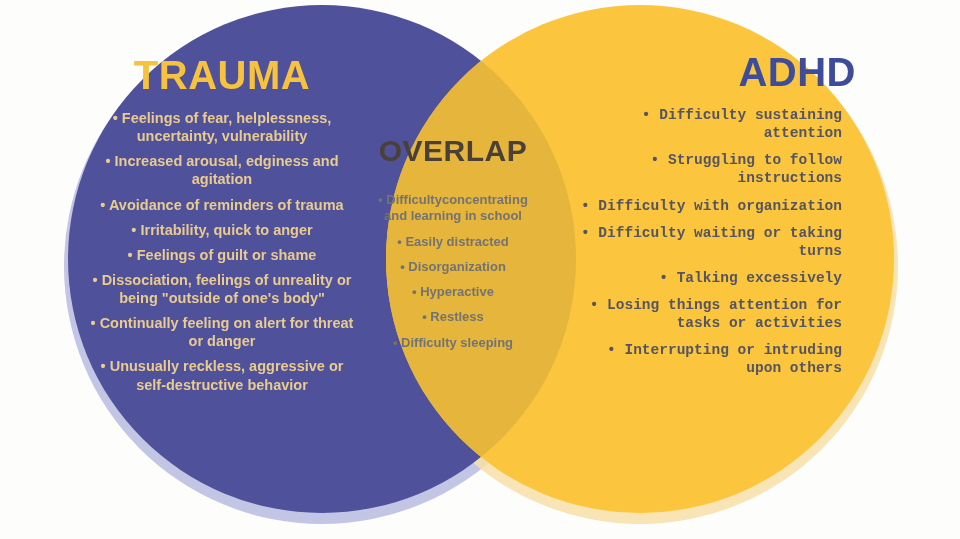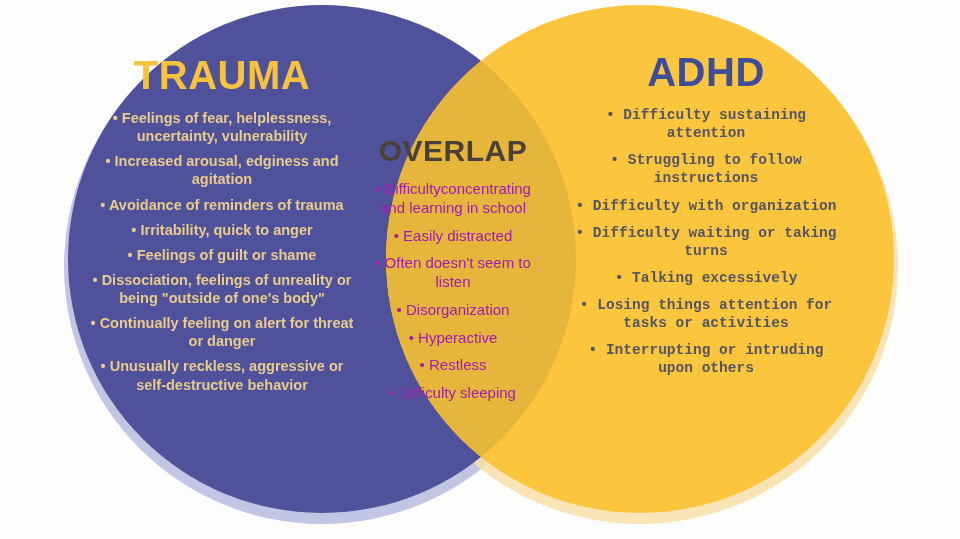--- a/index.html
+++ b/index.html
@@ -111,38 +111,38 @@
   
   #overlap-col {
     left: 355px;
     top: 136px;
     width: 196px;
     text-align: center;
   }
   #overlap-col .heading {
     font-size: 30px;
     color: #4a4038;
-    margin-bottom: 14px;
+    margin-bottom: 26px;
   }
   #overlap-col ul.items {
-    font-size: 15px;
+    font-size: 13px;
     line-height: 1.25;
-    color: #a21caf;
-    font-weight: normal;
+    color: #737373;
+    font-weight: bold;
   }
   #overlap-col ul.items li {
     margin-bottom: 9px;
   }
 
   
   #adhd-col {
     left: 556px;
     top: 52px;
     width: 300px;
-    text-align: center;
+    text-align: right;
   }
   #adhd-col .heading {
     font-size: 40px;
     color: #3f4c9a;
     margin-bottom: 12px;
   }
   #adhd-col ul.items {
     font-size: 14.5px;
     line-height: 1.25;
     color: #555561;
@@ -177,21 +177,20 @@
       <li>• Continually feeling on alert for threat or danger</li>
       <li>• Unusually reckless, aggressive or self-destructive behavior</li>
     </ul>
   </div>
 
   <div class="col" id="overlap-col">
     <p class="heading">OVERLAP</p>
     <ul class="items">
       <li>• Difficultyconcentrating and learning in school</li>
       <li>• Easily distracted</li>
-      <li>• Often doesn't seem to listen</li>
       <li>• Disorganization</li>
       <li>• Hyperactive</li>
       <li>• Restless</li>
       <li>• Difficulty sleeping</li>
     </ul>
   </div>
 
   <div class="col" id="adhd-col">
     <p class="heading">ADHD</p>
     <ul class="items">

